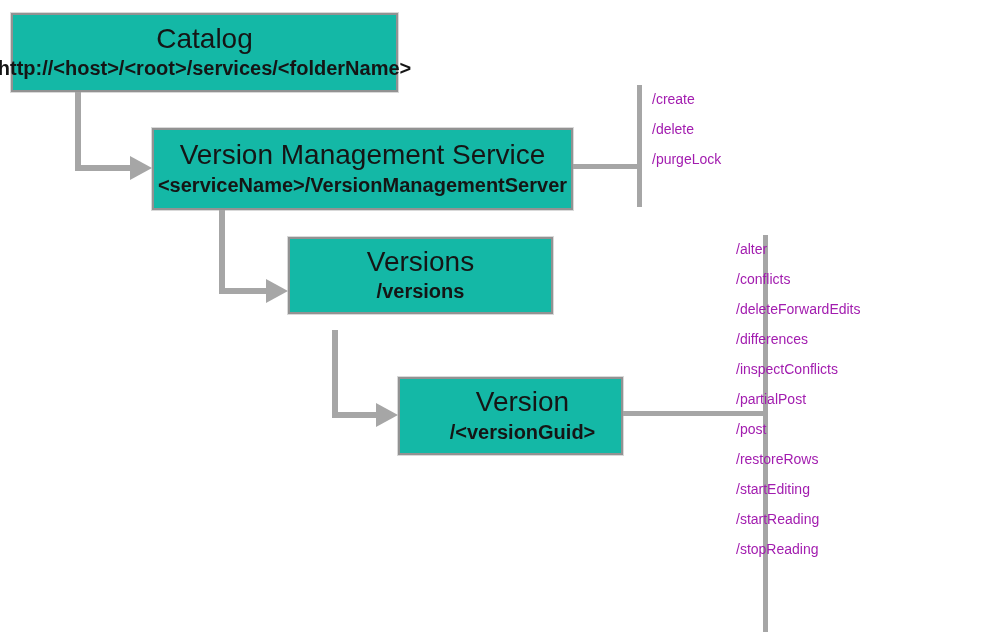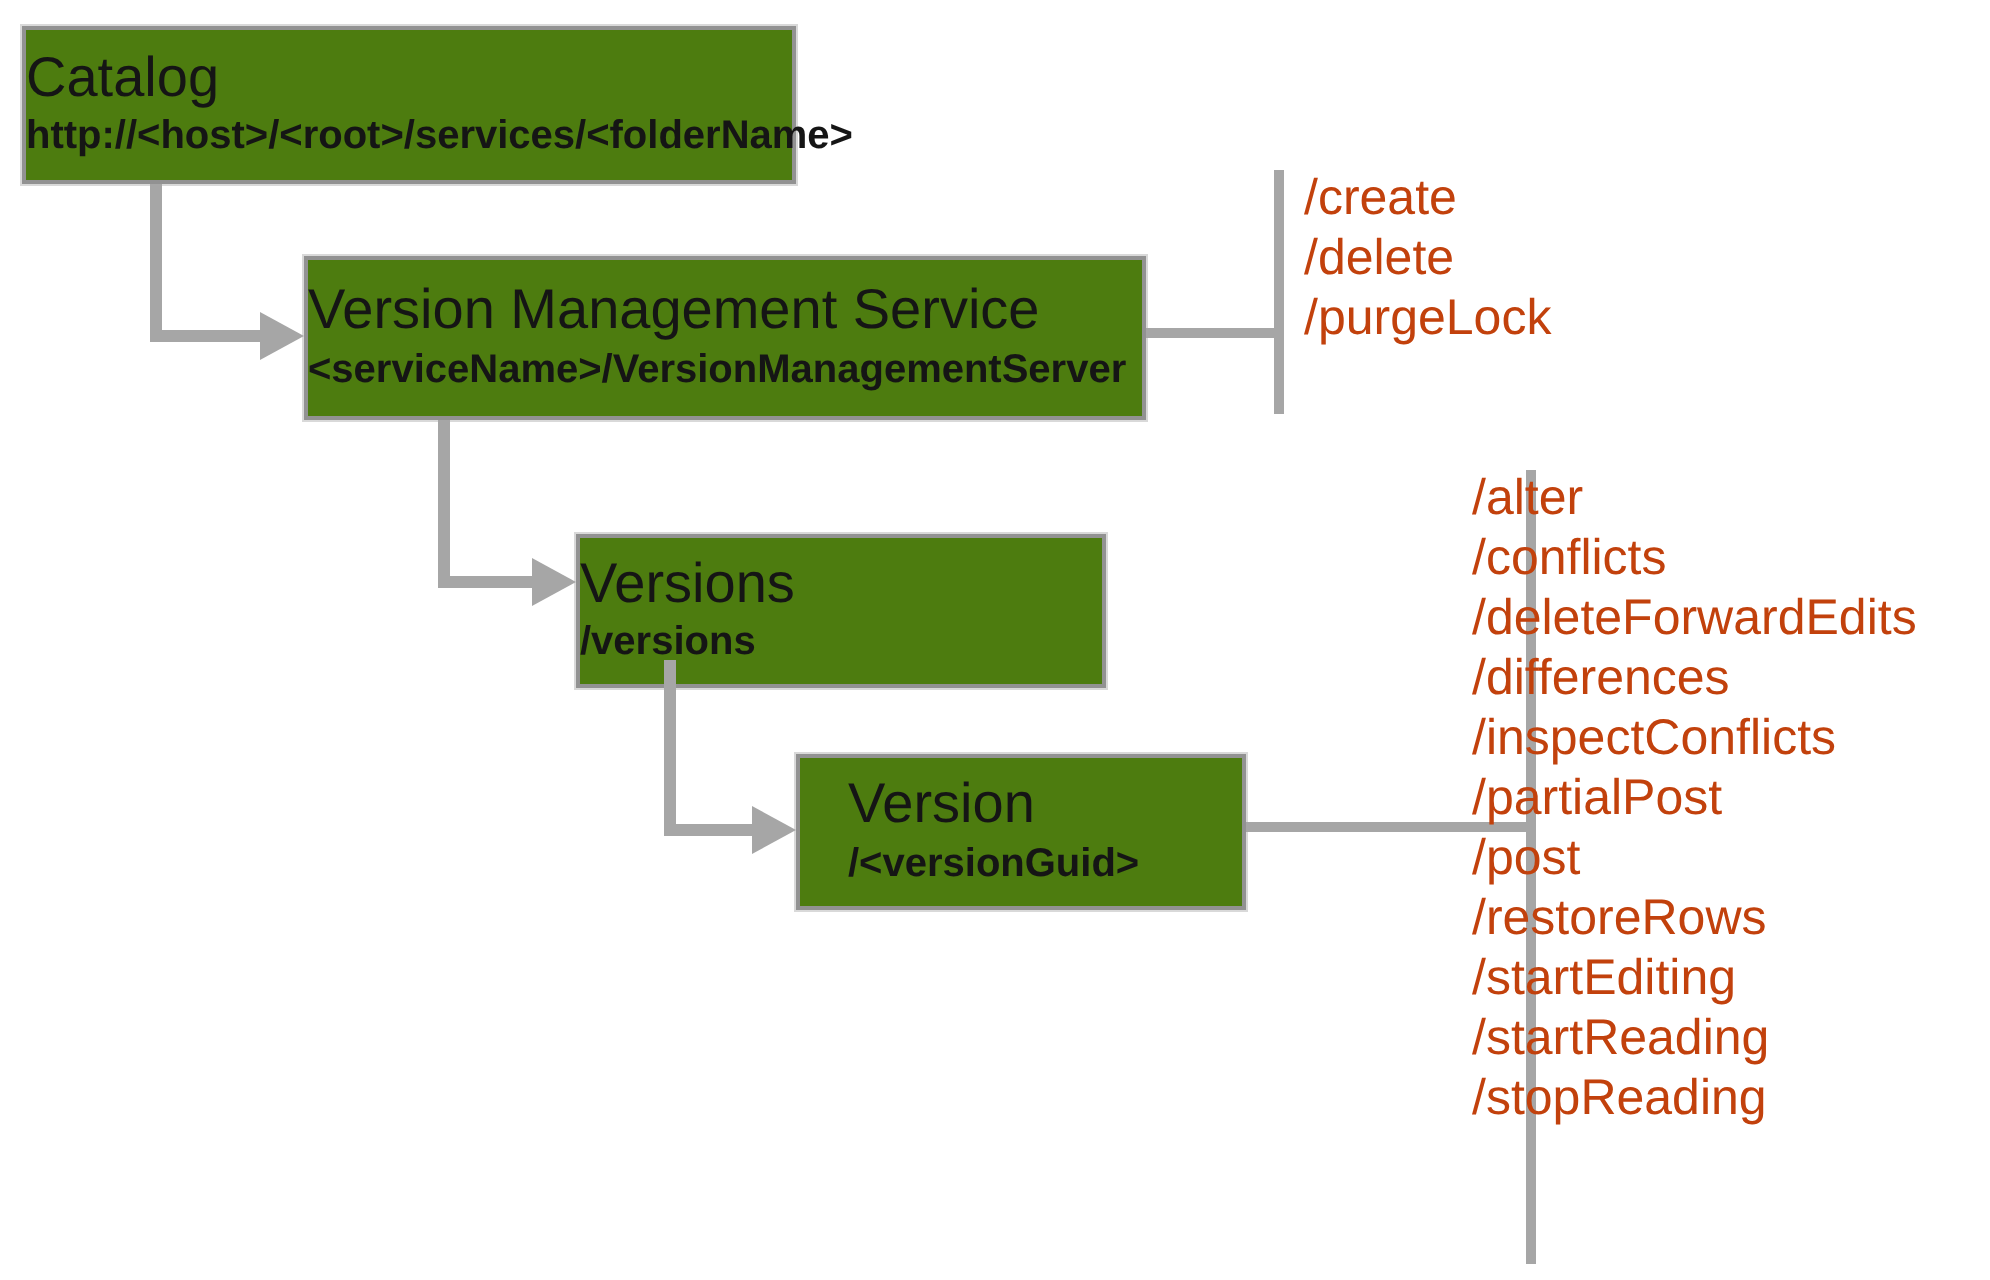--- a/index.html
+++ b/index.html
@@ -12,44 +12,44 @@
     position: relative;
     width: 995px;
     height: 640px;
     background: #ffffff;
     overflow: hidden;
   }
   
   .node {
     position: absolute;
     box-sizing: border-box;
-    background: #4d7c0f;
+    background: #14b8a6;
     border: 2px solid #929292;
     box-shadow: 0 0 0 1px #d9d9d9;
     display: flex;
     flex-direction: column;
-    align-items: flex-start;
+    align-items: center;
     justify-content: center;
     text-align: center;
   }
   .node-title {
     font-size: 28px;
     line-height: 1.1;
     color: #151515;
   }
   .node-subtitle {
     font-size: 20px;
     font-weight: 600;
     line-height: 1.25;
     color: #151515;
     margin-top: 2px;
   }
   #node-catalog  { left: 11px;  top: 13px;  width: 387px; height: 79px; }
   #node-vms      { left: 152px; top: 128px; width: 421px; height: 82px; }
-  #node-versions { left: 288px; top: 267px; width: 265px; height: 77px; }
+  #node-versions { left: 288px; top: 237px; width: 265px; height: 77px; }
   #node-version  { left: 398px; top: 377px; width: 225px; height: 78px; padding-left: 24px; }
 
   
   .seg {
     position: absolute;
     background: #a6a6a6;
   }
   .arrow-right {
     position: absolute;
     width: 0;
@@ -73,23 +73,23 @@
   
   #l1   { left: 573px; top: 164px; width: 64px;  height: 5px; }
   #bar1 { left: 637px; top: 85px;  width: 5px;   height: 122px; }
   
   #l2   { left: 623px; top: 411px; width: 140px; height: 5px; }
   #bar2 { left: 763px; top: 235px; width: 5px;   height: 397px; }
 
   
   .ops {
     position: absolute;
-    font-size: 25px;
+    font-size: 14px;
     line-height: 30px;
-    color: #c2410c;
+    color: #a21caf;
     white-space: nowrap;
   }
   #ops-vms     { left: 652px; top: 84px; }
   #ops-version { left: 736px; top: 234px; }
 </style>
 </head>
 <body>
 
 <div class="canvas">
 

